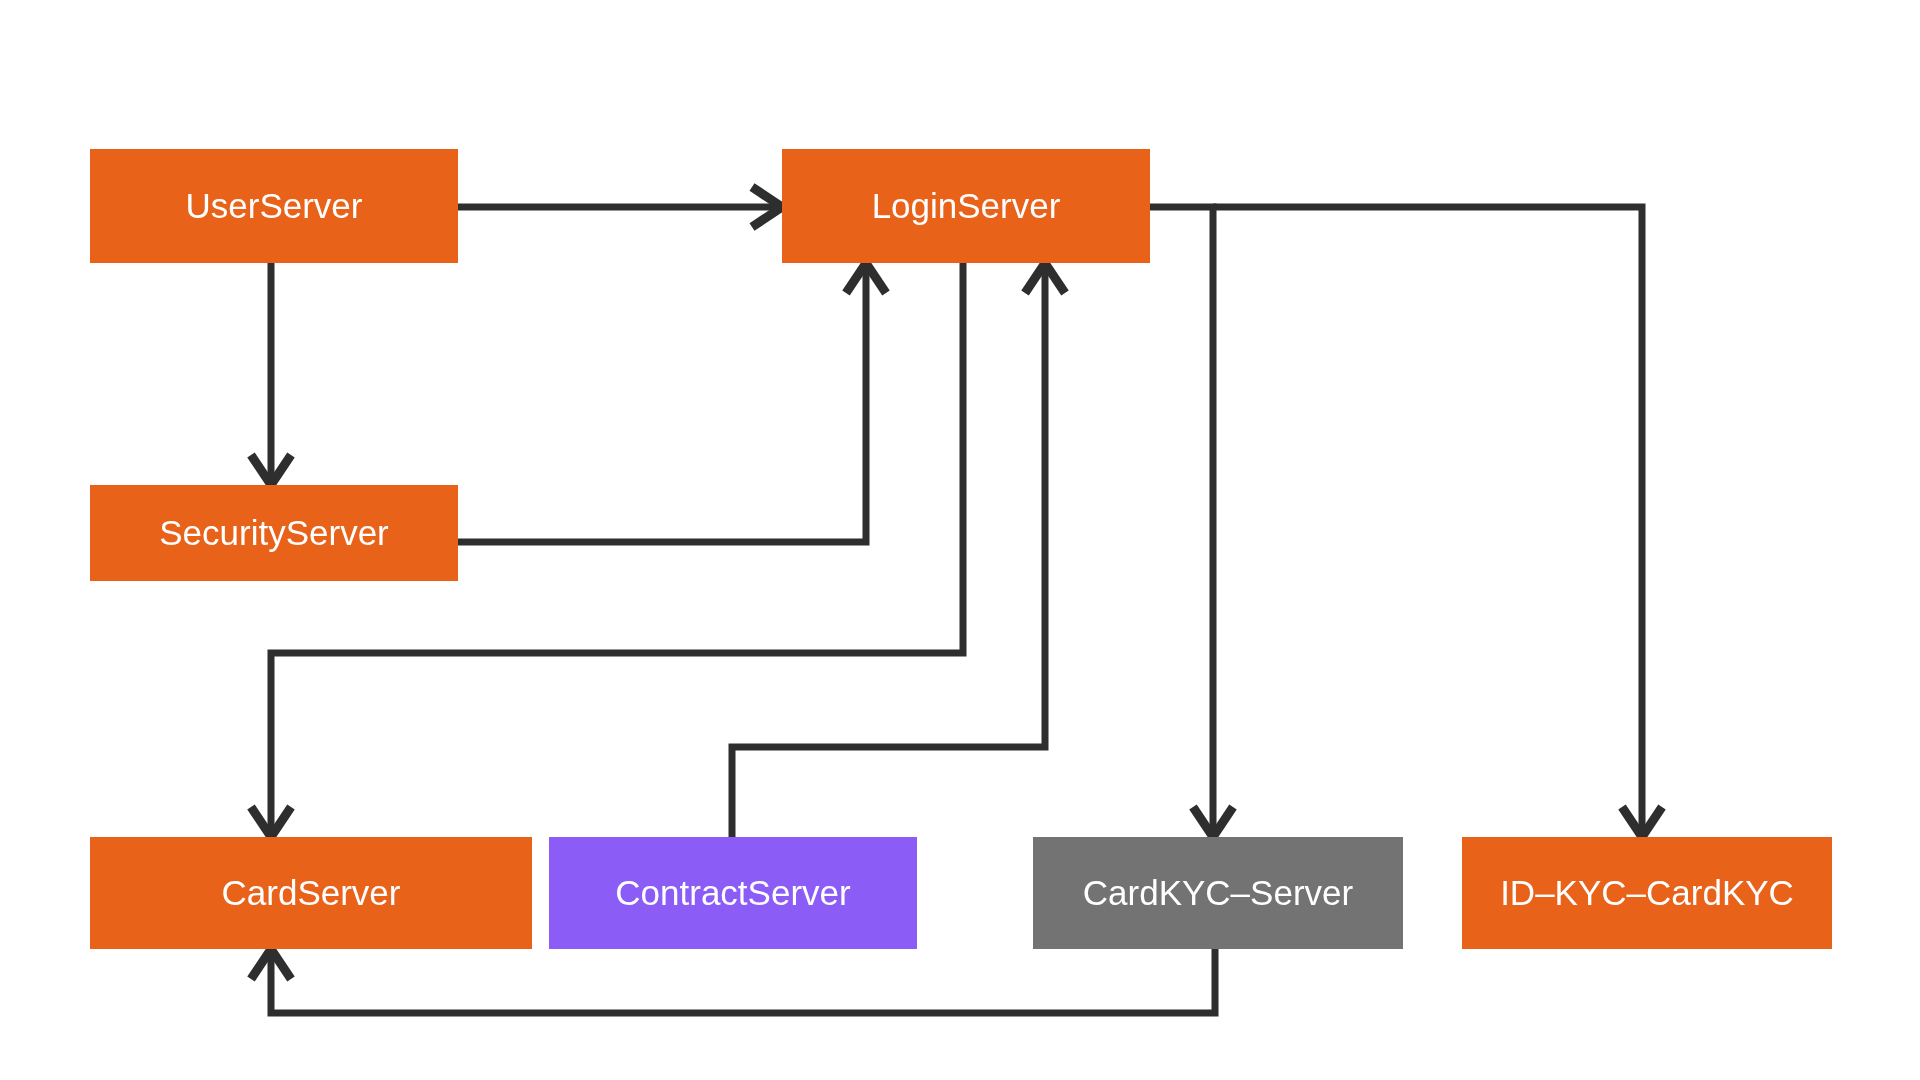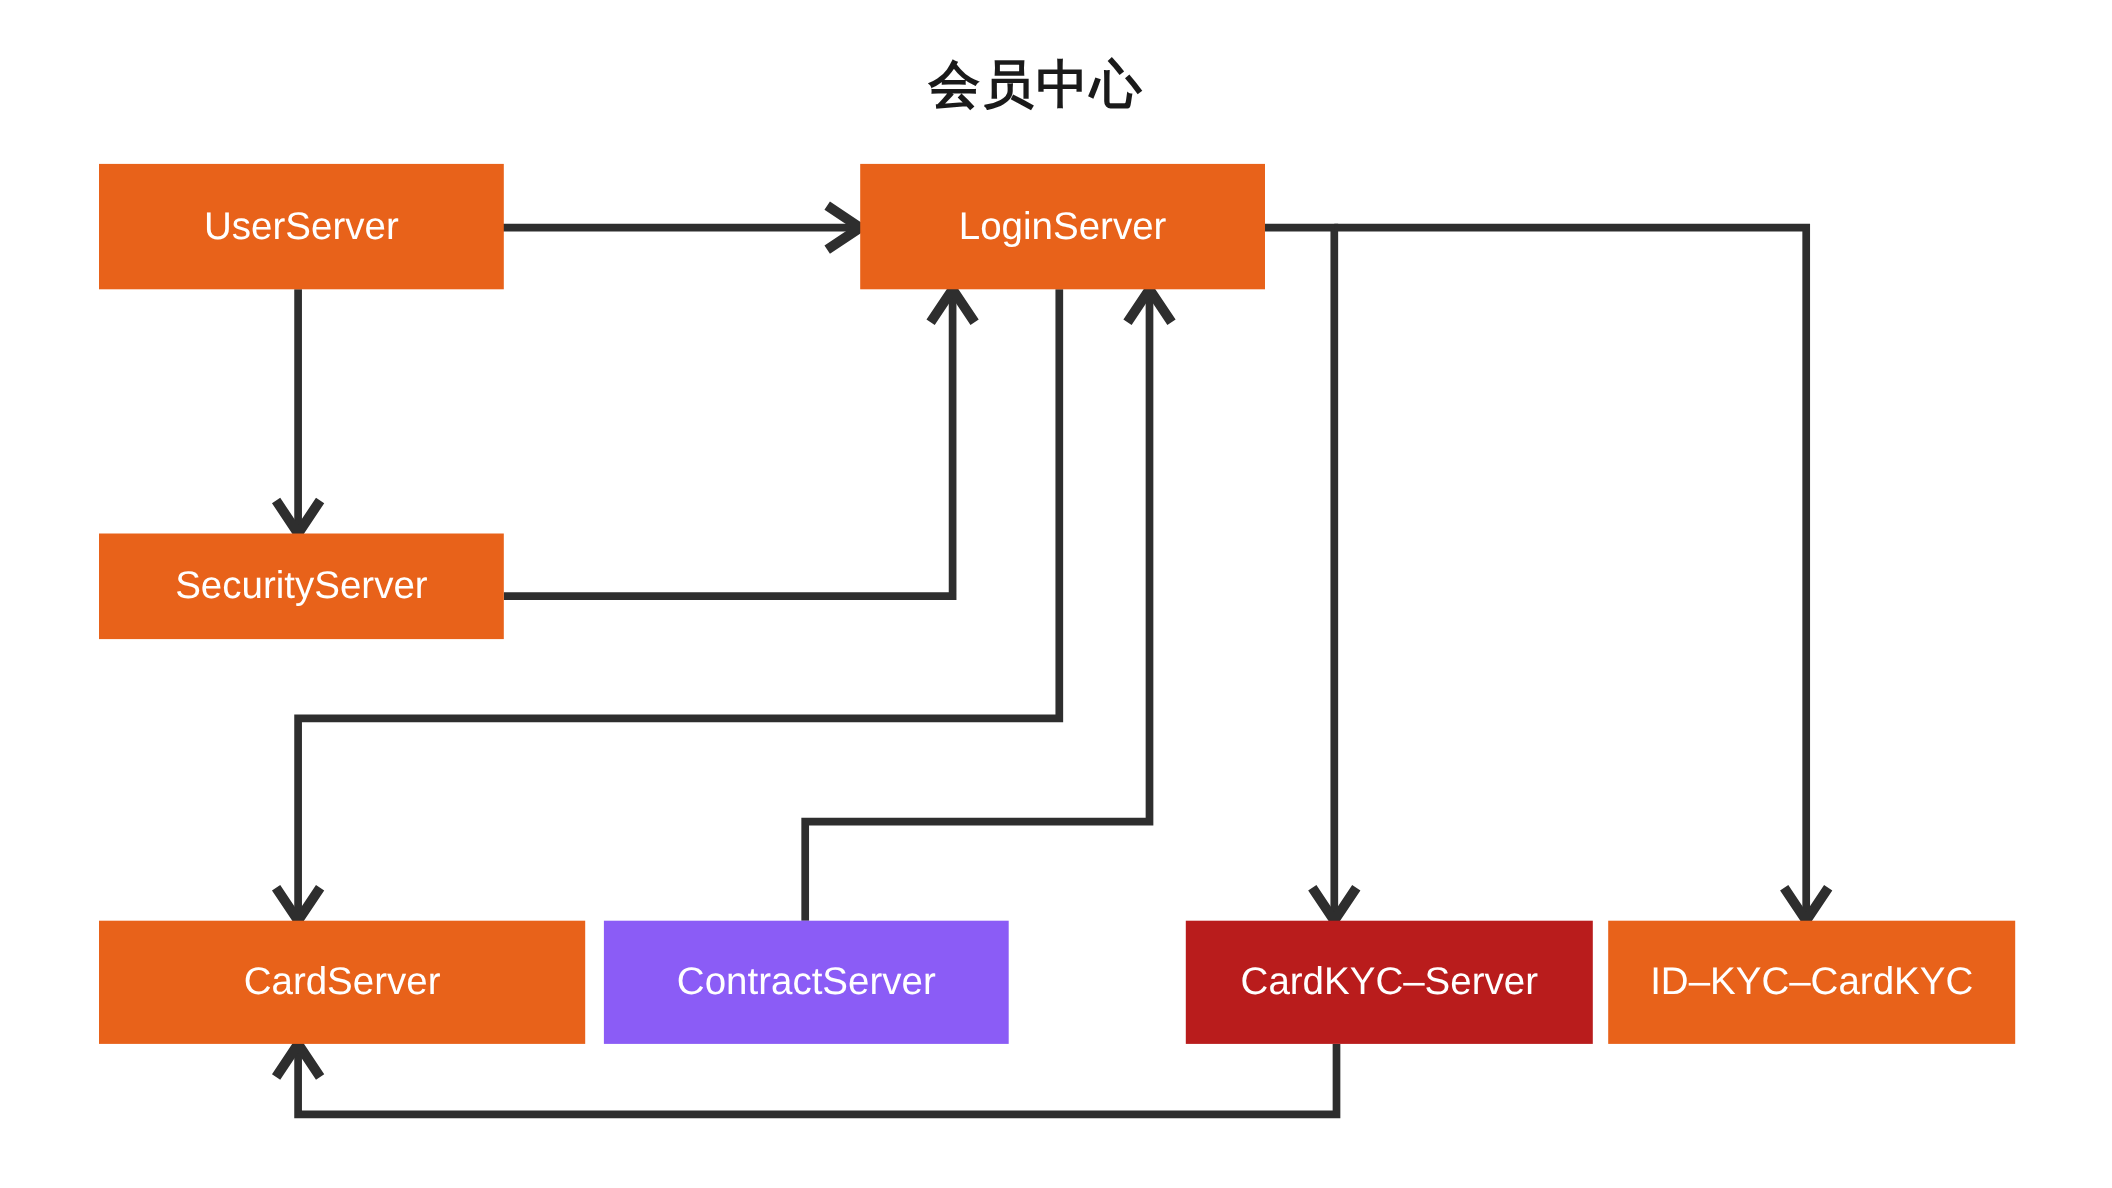--- a/index.html
+++ b/index.html
@@ -54,23 +54,22 @@
       </defs>
       <polyline points="457,207 782,207" fill="none" stroke="#2e2e2e" stroke-width="7" stroke-linejoin="miter" marker-end="url(#arrowhead)"></polyline>
       <polyline points="271,263 271,485" fill="none" stroke="#2e2e2e" stroke-width="7" stroke-linejoin="miter" marker-end="url(#arrowhead)"></polyline>
       <polyline points="458,542 866,542 866,263" fill="none" stroke="#2e2e2e" stroke-width="7" stroke-linejoin="miter" marker-end="url(#arrowhead)"></polyline>
       <polyline points="963,263 963,653 271,653 271,837" fill="none" stroke="#2e2e2e" stroke-width="7" stroke-linejoin="miter" marker-end="url(#arrowhead)"></polyline>
       <polyline points="732,837 732,747 1045,747 1045,263" fill="none" stroke="#2e2e2e" stroke-width="7" stroke-linejoin="miter" marker-end="url(#arrowhead)"></polyline>
       <polyline points="1150,207 1213,207 1213,837" fill="none" stroke="#2e2e2e" stroke-width="7" stroke-linejoin="miter" marker-end="url(#arrowhead)"></polyline>
       <polyline points="1213,207 1642,207 1642,837" fill="none" stroke="#2e2e2e" stroke-width="7" stroke-linejoin="miter" marker-end="url(#arrowhead)"></polyline>
       <polyline points="1215,949 1215,1013 271,1013 271,949" fill="none" stroke="#2e2e2e" stroke-width="7" stroke-linejoin="miter" marker-end="url(#arrowhead)"></polyline>
     </svg>
-  <div class="diagram-title" style="color: rgb(26, 26, 26);">会员中心</div>
   <div>
       <div class="node" style="left: 90px; top: 149px; width: 368px; height: 114px; background: rgb(232, 98, 26); color: rgb(255, 255, 255);">UserServer</div>
       <div class="node" style="left: 782px; top: 149px; width: 368px; height: 114px; background: rgb(232, 98, 26); color: rgb(255, 255, 255);">LoginServer</div>
       <div class="node" style="left: 90px; top: 485px; width: 368px; height: 96px; background: rgb(232, 98, 26); color: rgb(255, 255, 255);">SecurityServer</div>
       <div class="node" style="left: 90px; top: 837px; width: 442px; height: 112px; background: rgb(232, 98, 26); color: rgb(255, 255, 255);">CardServer</div>
       <div class="node" style="left: 549px; top: 837px; width: 368px; height: 112px; background: #8b5cf6; color: rgb(255, 255, 255);">ContractServer</div>
-      <div class="node" style="left: 1033px; top: 837px; width: 370px; height: 112px; background: #b91c1c; color: rgb(255, 255, 255); margin-left: 45px;">CardKYC–Server</div>
+      <div class="node" style="left: 1033px; top: 837px; width: 370px; height: 112px; background: #737373; color: rgb(255, 255, 255);">CardKYC–Server</div>
       <div class="node" style="left: 1462px; top: 837px; width: 370px; height: 112px; background: rgb(232, 98, 26); color: rgb(255, 255, 255);">ID–KYC–CardKYC</div>
     </div>
 </div>
 
 </body></html>

